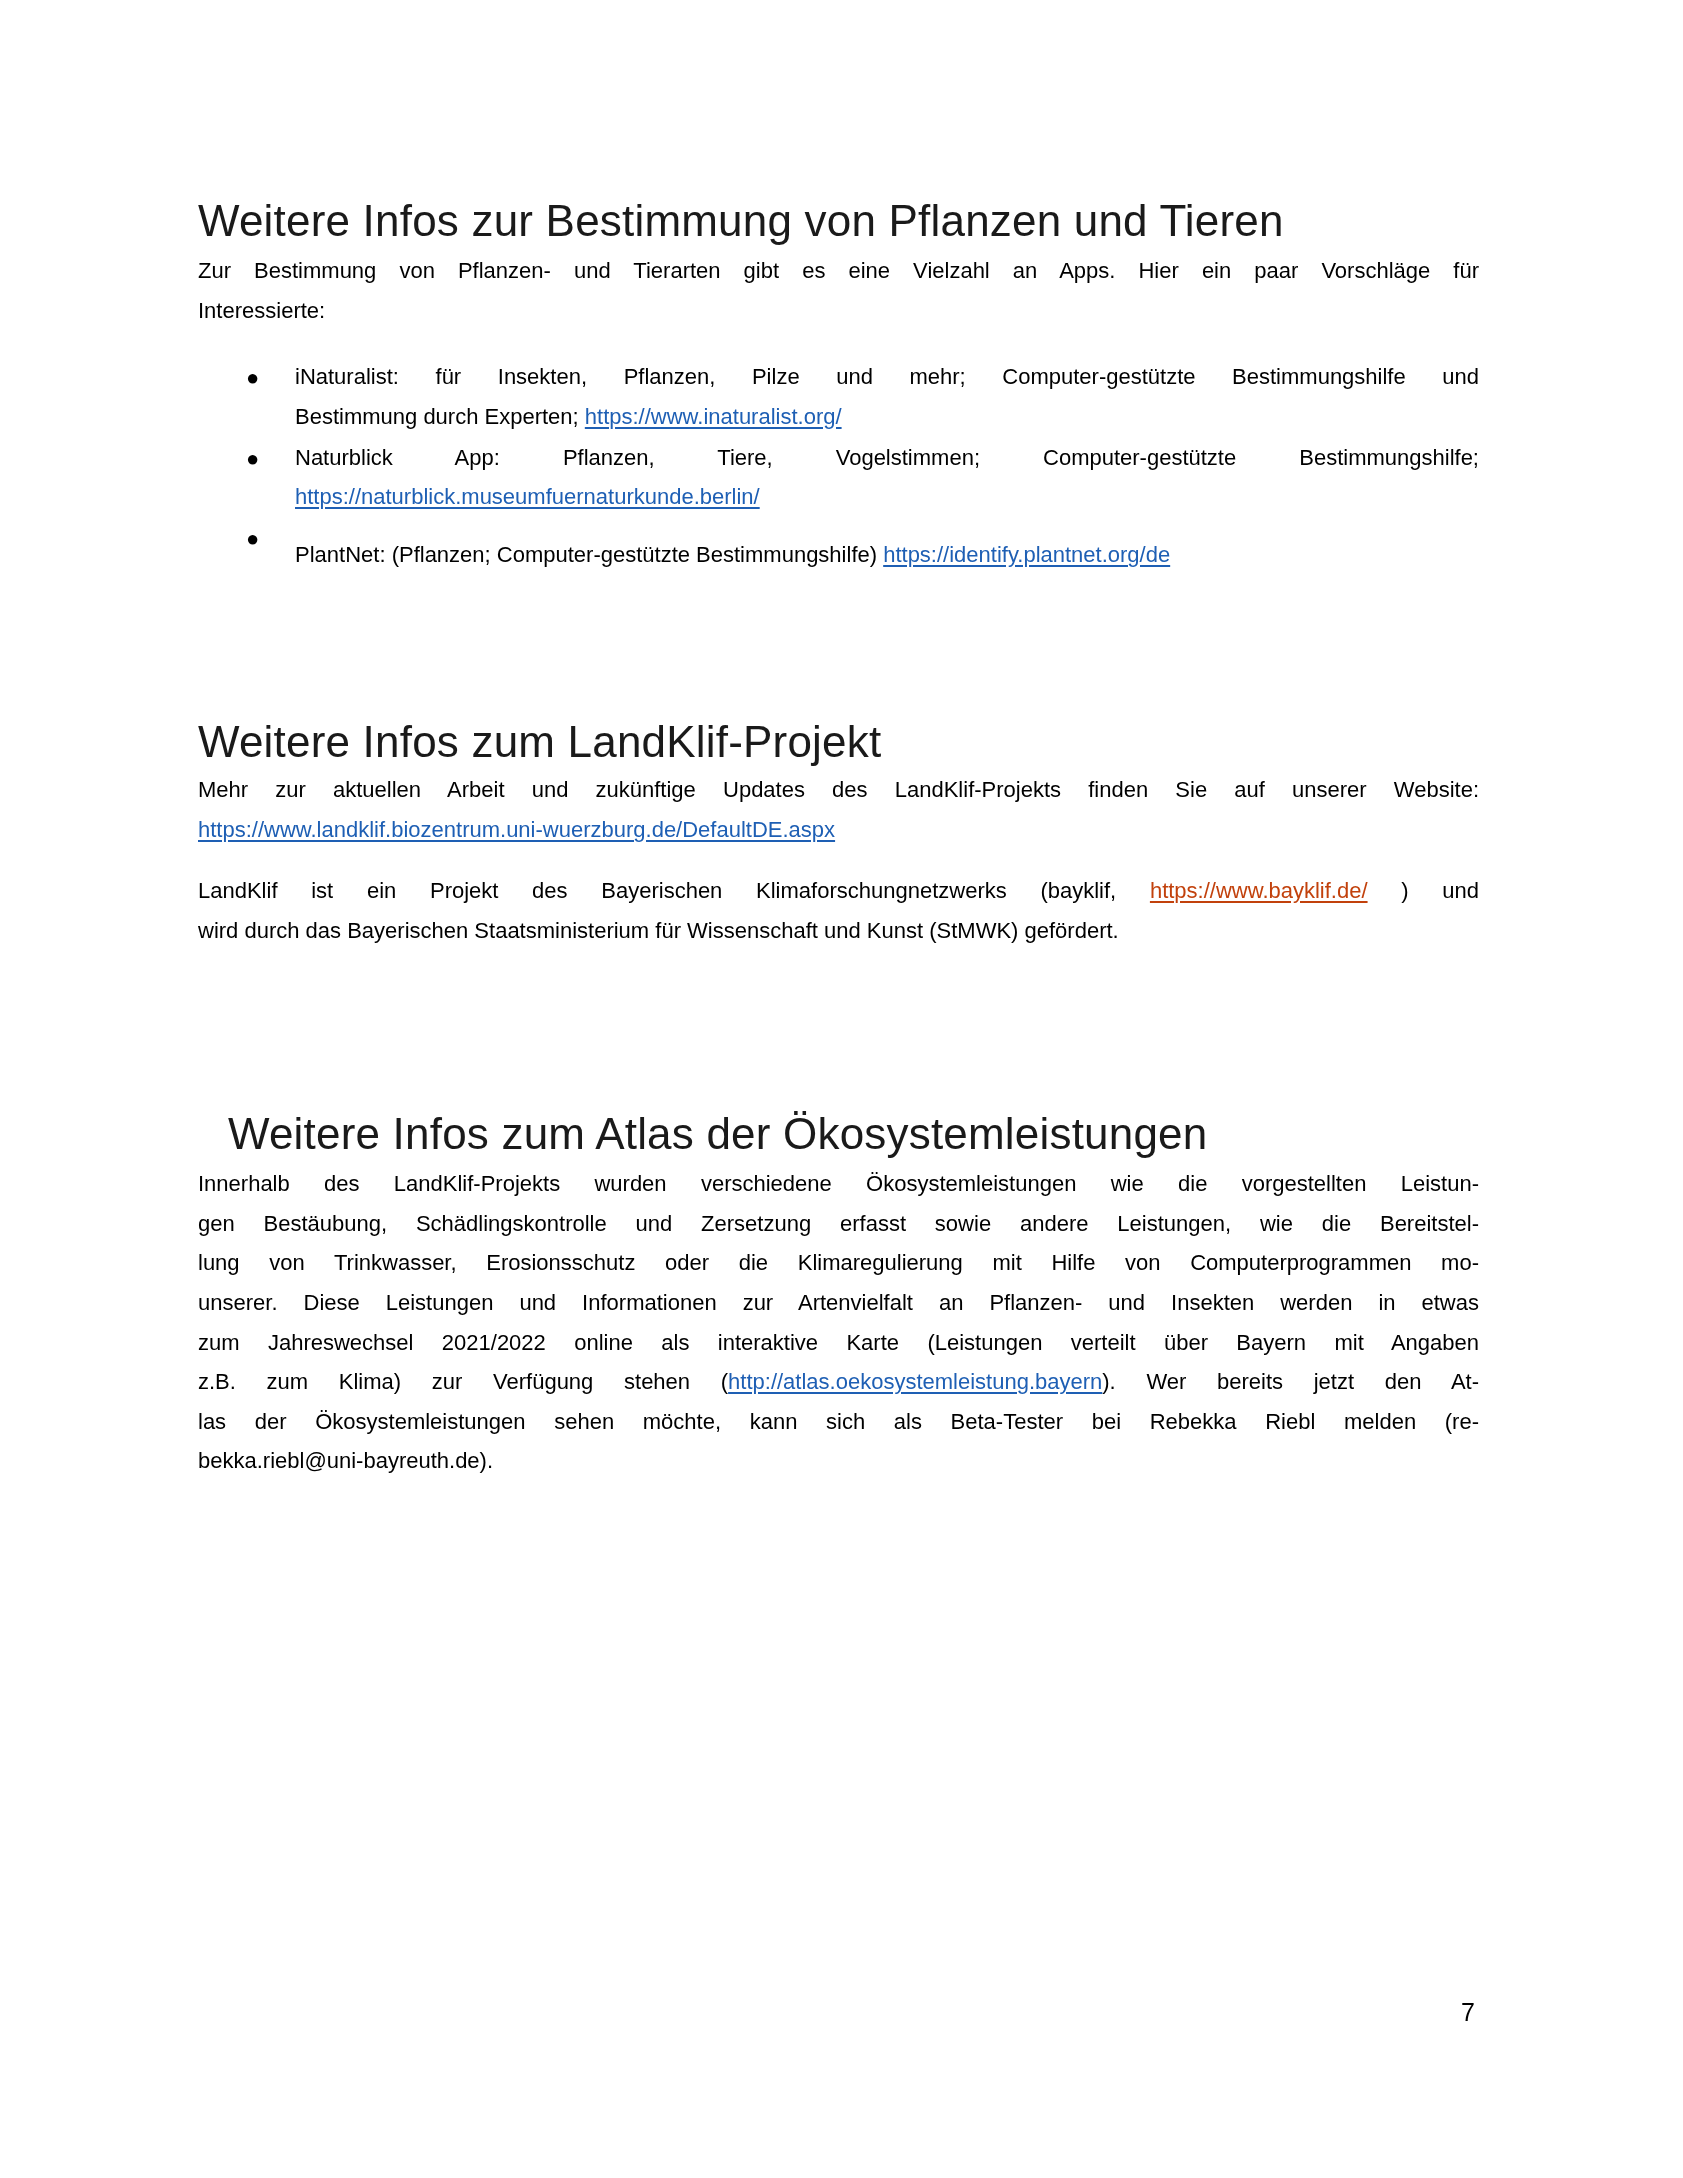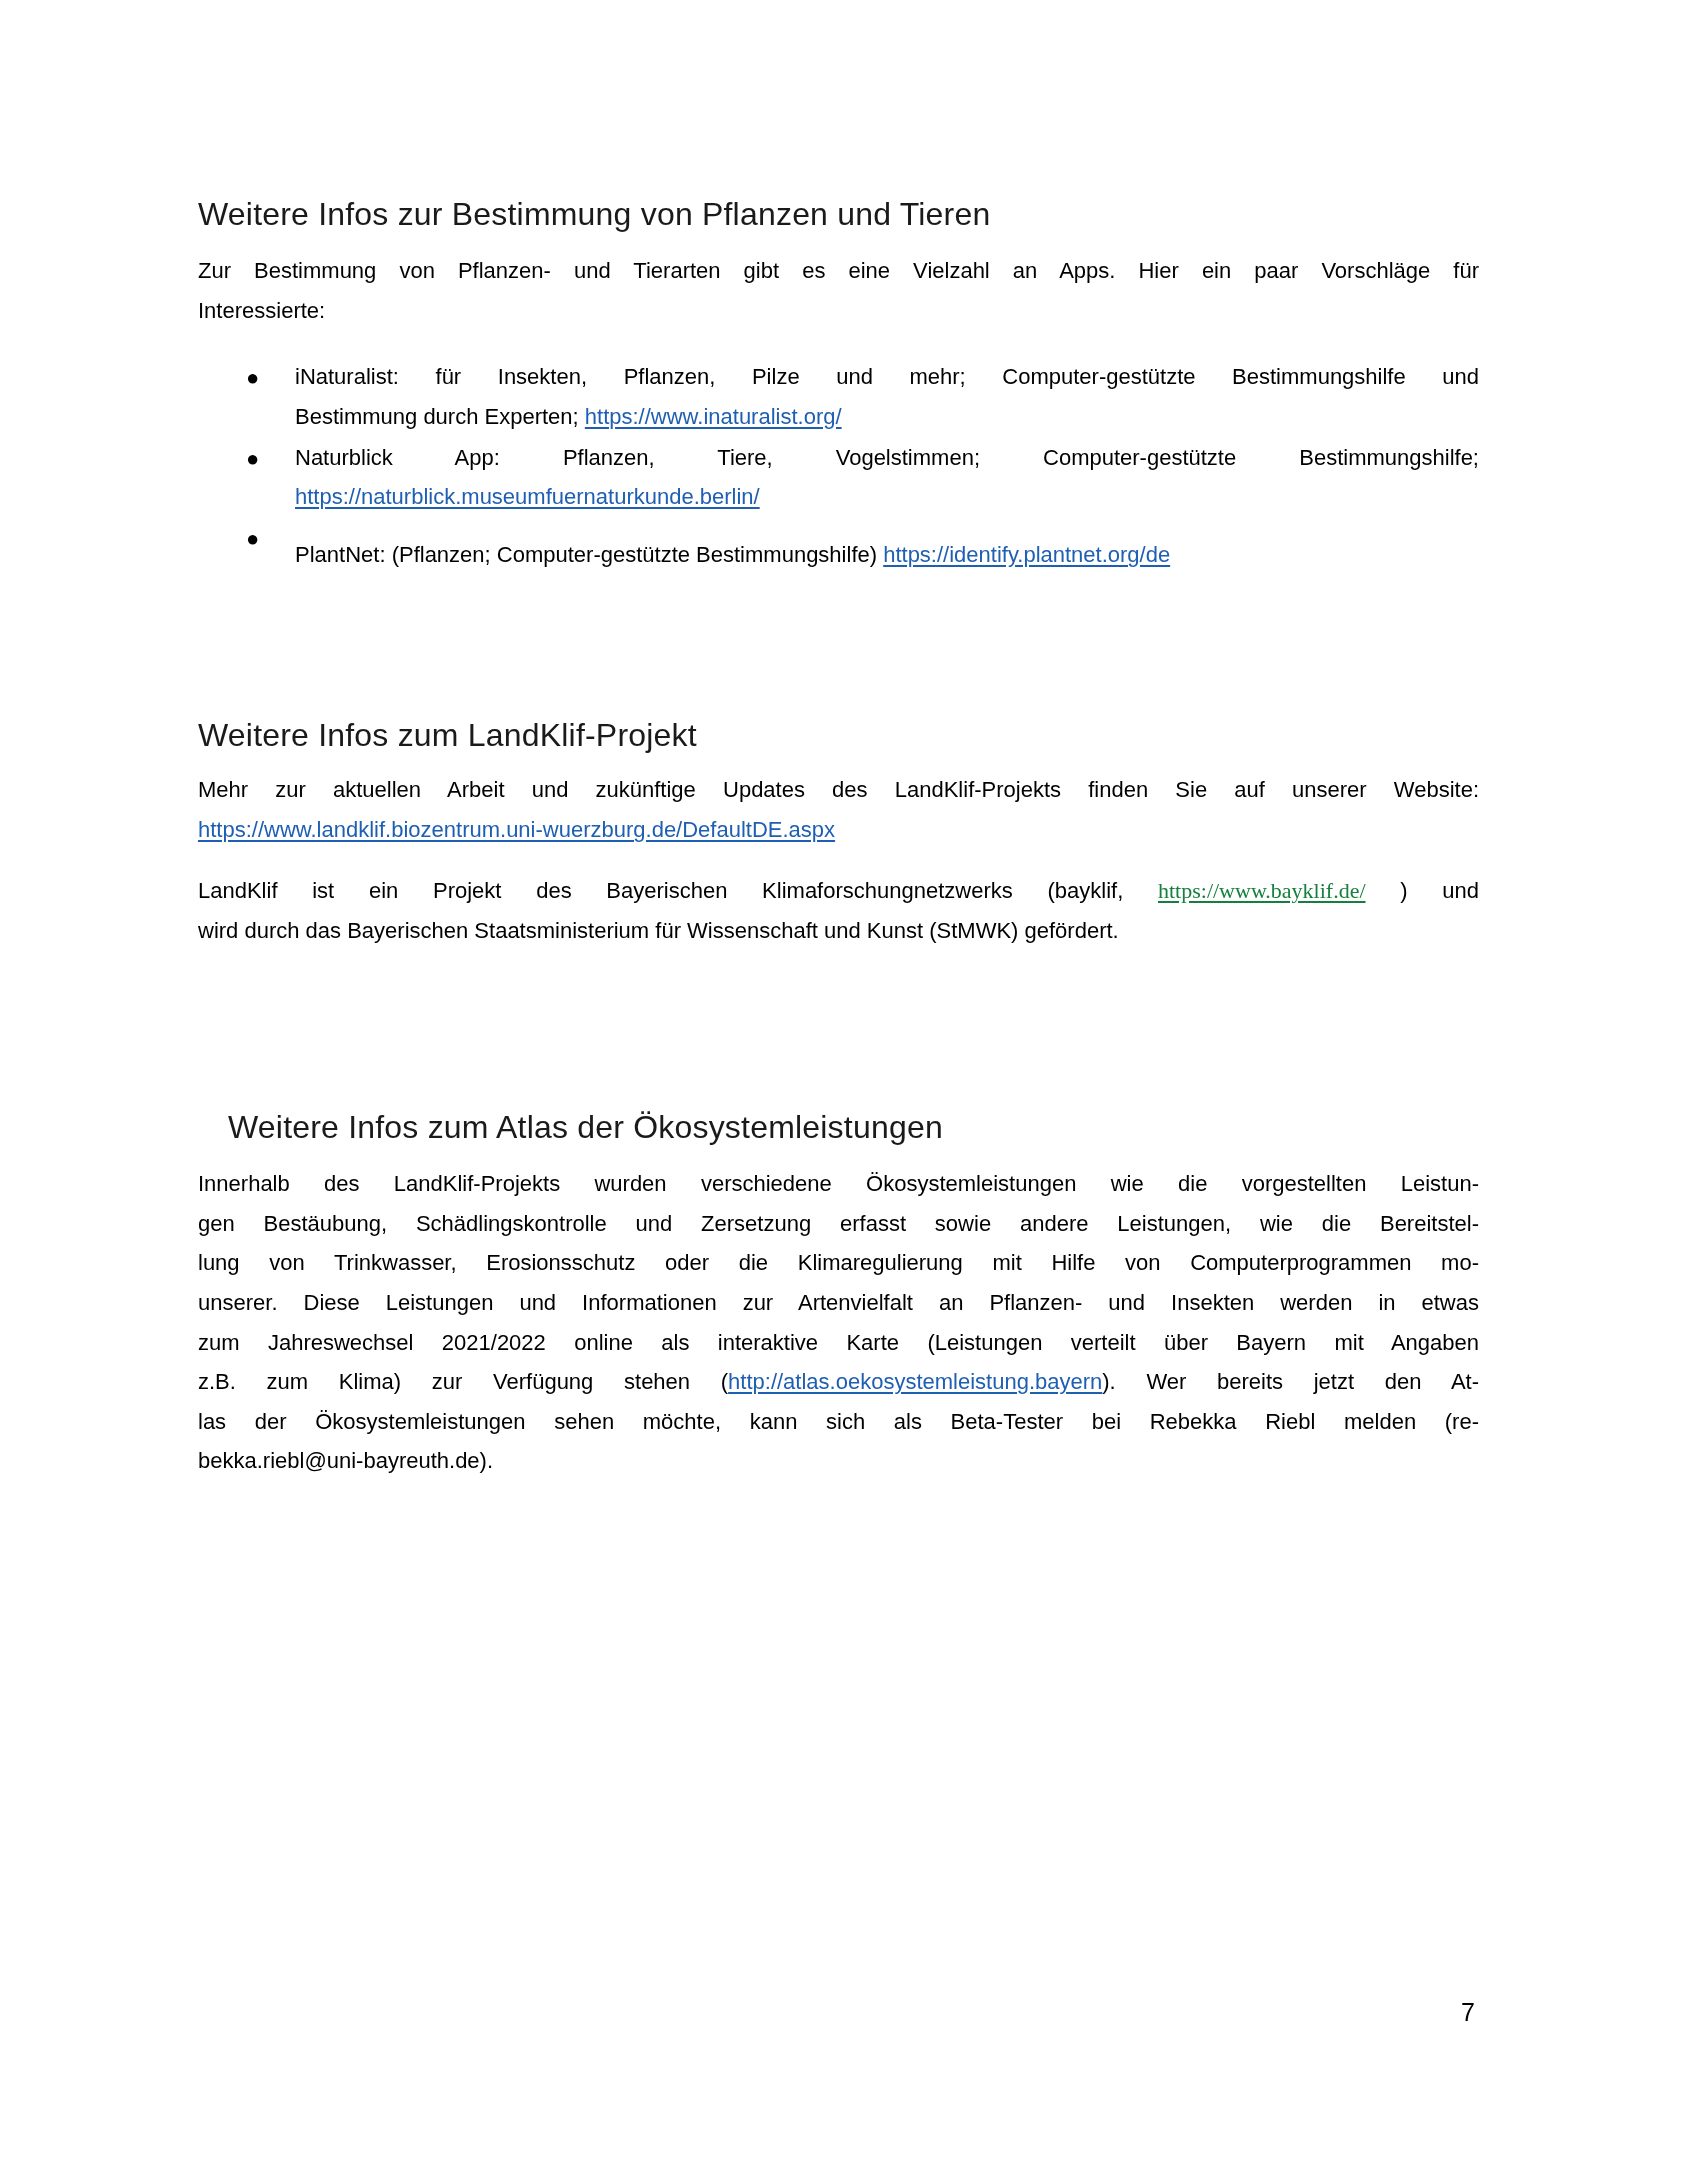--- a/index.html
+++ b/index.html
@@ -1,19 +1,19 @@
 <!DOCTYPE html>
 <html><head>
   <meta charset="utf-8">
   <style>
     html, body { margin: 0; padding: 0; background: #ffffff; }
     body { width: 1683px; height: 2178px; position: relative; overflow: hidden;
            font-family: "Liberation Sans", "DejaVu Sans", sans-serif; color: #000; }
     .page { position: absolute; left: 0; top: 0; width: 1683px; height: 2178px; }
-    .h { position: absolute; left: 198px; font-size: 32px; font-weight: normal;
+    .h { position: absolute; left: 198px; font-size: 44px; font-weight: normal;
          color: #1a1a1a; letter-spacing: 0.2px; margin: 0; white-space: nowrap; }
     .line { position: absolute; left: 198px; width: 1281px; font-size: 22px;
             line-height: 40px; white-space: nowrap; }
     .just { text-align: justify; text-align-last: justify; }
     .ind { left: 295px; width: 1184px; }
     .bullet { position: absolute; left: 246px; font-size: 22px; line-height: 40px; }
     a.lnk { color: #1e5fb4; text-decoration: underline; text-underline-offset: 3px; }
     b { font-weight: normal; }
     .pgnum { position: absolute; left: 1461px; top: 1998px; font-size: 25px; }
   </style>
@@ -40,21 +40,21 @@
   </div>
   <div class="line ind" style="top:477px;"><a class="lnk" style="color: rgb(30, 95, 180);">https://naturblick.museumfuernaturkunde.berlin/</a></div>
 
   <span class="bullet" style="top:519px;">●</span>
   <div class="line ind" style="top:535px;"><b>PlantNet:</b> <span>(Pflanzen; Computer-gestützte Bestimmungshilfe) </span><a class="lnk" style="color: rgb(30, 95, 180);">https://identify.plantnet.org/de</a></div>
 
   <h2 class="h" style="top:717px;">Weitere Infos zum LandKlif-Projekt</h2>
   <div class="line just" style="top:770px;">Mehr zur aktuellen Arbeit und zukünftige Updates des LandKlif-Projekts finden Sie auf unserer Website:</div>
   <div class="line" style="top:810px;"><a class="lnk" style="color: rgb(30, 95, 180);">https://www.landklif.biozentrum.uni-wuerzburg.de/DefaultDE.aspx</a></div>
 
-  <div class="line just" style="top:871px;"><span>LandKlif ist ein Projekt des Bayerischen Klimaforschungnetzwerks (bayklif, </span><a class="lnk" style="color: #15803d; font-family: Liberation Serif, serif;">https://www.bayklif.de/</a><span> ) und</span></div>
+  <div class="line just" style="top:871px;"><span>LandKlif ist ein Projekt des Bayerischen Klimaforschungnetzwerks (bayklif, </span><a class="lnk" style="color: #c2410c;">https://www.bayklif.de/</a><span> ) und</span></div>
   <div class="line" style="top:911px;">wird durch das Bayerischen Staatsministerium für Wissenschaft und Kunst (StMWK) gefördert.</div>
 
   <h2 class="h" style="top:1109px;margin-left:30px;">Weitere Infos zum Atlas der Ökosystemleistungen</h2>
   <div class="line just" style="top:1164px;">Innerhalb des LandKlif-Projekts wurden verschiedene Ökosystemleistungen wie die vorgestellten Leistun-</div>
   <div class="line just" style="top:1204px;">gen Bestäubung, Schädlingskontrolle und Zersetzung erfasst sowie andere Leistungen, wie die Bereitstel-</div>
   <div class="line just" style="top:1243px;">lung von Trinkwasser, Erosionsschutz oder die Klimaregulierung mit Hilfe von Computerprogrammen mo-</div>
   <div class="line just" style="top:1283px;">unserer. Diese Leistungen und Informationen zur Artenvielfalt an Pflanzen- und Insekten werden in etwas</div>
   <div class="line just" style="top:1323px;">zum Jahreswechsel 2021/2022 online als interaktive Karte (Leistungen verteilt über Bayern mit Angaben</div>
   <div class="line just" style="top:1362px;"><span>z.B. zum Klima) zur Verfügung stehen (</span><a class="lnk" style="color: rgb(30, 95, 180);">http://atlas.oekosystemleistung.bayern</a><span>). Wer bereits jetzt den At-</span></div>
   <div class="line just" style="top:1402px;">las der Ökosystemleistungen sehen möchte, kann sich als Beta-Tester bei Rebekka Riebl melden (re-</div>

